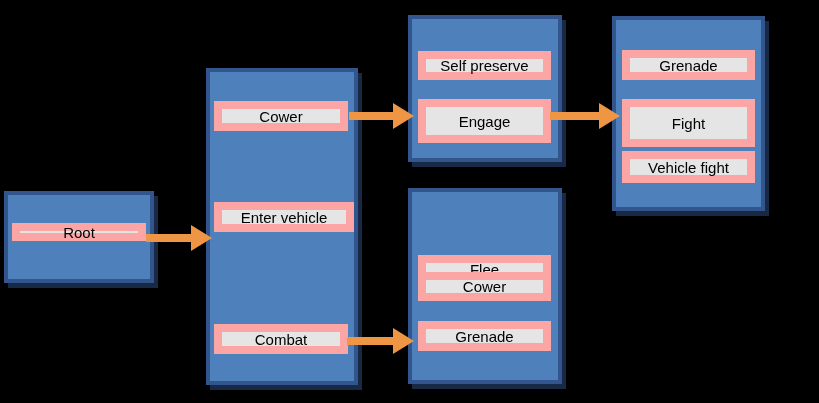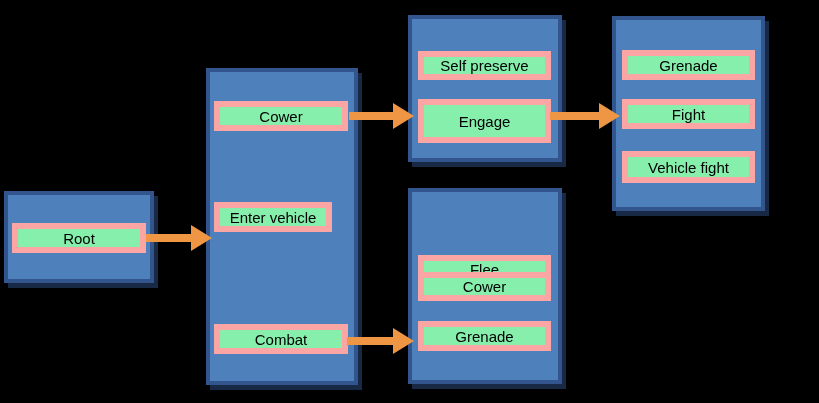--- a/index.html
+++ b/index.html
@@ -13,22 +13,22 @@
   }
   .group {
     position: absolute;
     background: #4E80BC;
     border: 4px solid #31558C;
     box-sizing: border-box;
     box-shadow: 4px 5px 0 rgba(27, 48, 80, 0.85);
   }
   .node {
     position: absolute;
-    background: #86efac;
-    border: 6px solid #fca5a5;
+    background: #e5e5e5;
+    border: 8px solid #fca5a5;
     box-sizing: border-box;
     display: flex;
     align-items: center;
     justify-content: center;
     font-size: 15px;
     color: #000000;
     white-space: nowrap;
   }
   .arrow { position: absolute; }
   .arrow .shaft {
@@ -50,31 +50,31 @@
   }
 
   
   .g1 { left: 4px;   top: 191px; width: 150px; height: 92px; }
   .g2 { left: 206px; top: 68px;  width: 152px; height: 317px; }
   .g3 { left: 408px; top: 15px;  width: 154px; height: 147px; }
   .g4 { left: 408px; top: 188px; width: 154px; height: 196px; }
   .g5 { left: 612px; top: 16px;  width: 153px; height: 195px; }
 
   
-  .g1 .n0 { left: 4px; top: 28px;  width: 134px; height: 30px; }
+  .g1 .n0 { left: 4px; top: 28px;  width: 134px; height: 18px; }
   .g2 .n0 { left: 4px; top: 29px;  width: 134px; height: 30px; }
-  .g2 .n1 { left: 4px; top: 130px; width: 118px; height: 30px; }
+  .g2 .n1 { left: 4px; top: 130px; width: 140px; height: 30px; }
   .g2 .n2 { left: 4px; top: 252px; width: 134px; height: 30px; }
   .g3 .n0 { left: 6px; top: 32px;  width: 133px; height: 29px; }
   .g3 .n1 { left: 6px; top: 80px;  width: 133px; height: 44px; }
   .g4 .n0 { left: 6px; top: 31px;  width: 133px; height: 29px; margin-top: 32px; }
   .g4 .n1 { left: 6px; top: 80px;  width: 133px; height: 29px; }
   .g4 .n2 { left: 6px; top: 129px; width: 133px; height: 30px; }
   .g5 .n0 { left: 6px; top: 30px;  width: 133px; height: 30px; }
-  .g5 .n1 { left: 6px; top: 79px;  width: 133px; height: 30px; }
+  .g5 .n1 { left: 6px; top: 79px;  width: 133px; height: 48px; }
   .g5 .n2 { left: 6px; top: 131px; width: 133px; height: 32px; }
 
   
   .a1 { left: 146px; top: 225px; width: 66px; height: 26px; }
   .a1 .shaft { width: 46px; }
   .a2 { left: 349px; top: 103px; width: 65px; height: 26px; }
   .a2 .shaft { width: 45px; }
   .a3 { left: 550px; top: 103px; width: 70px; height: 26px; }
   .a3 .shaft { width: 50px; }
   .a4 { left: 347px; top: 328px; width: 67px; height: 26px; }

